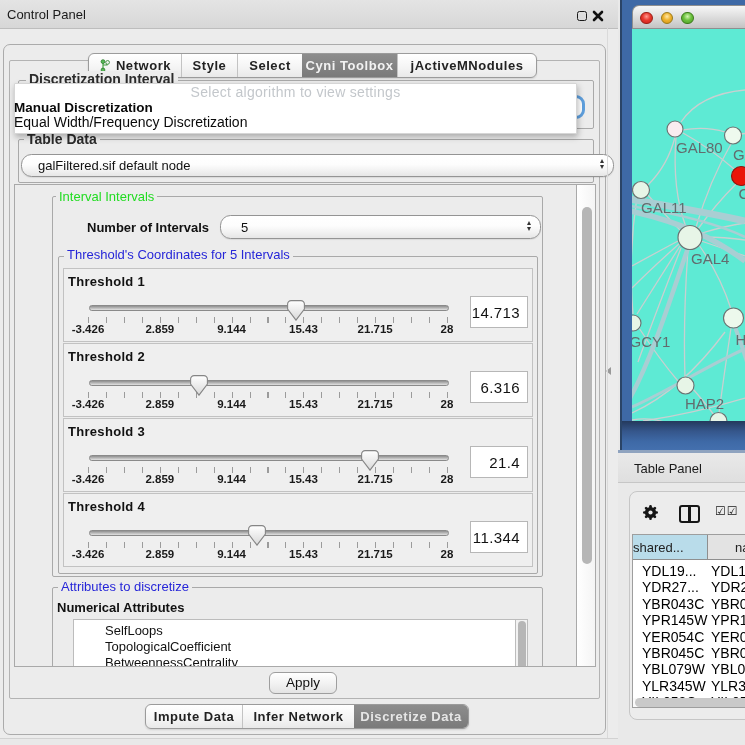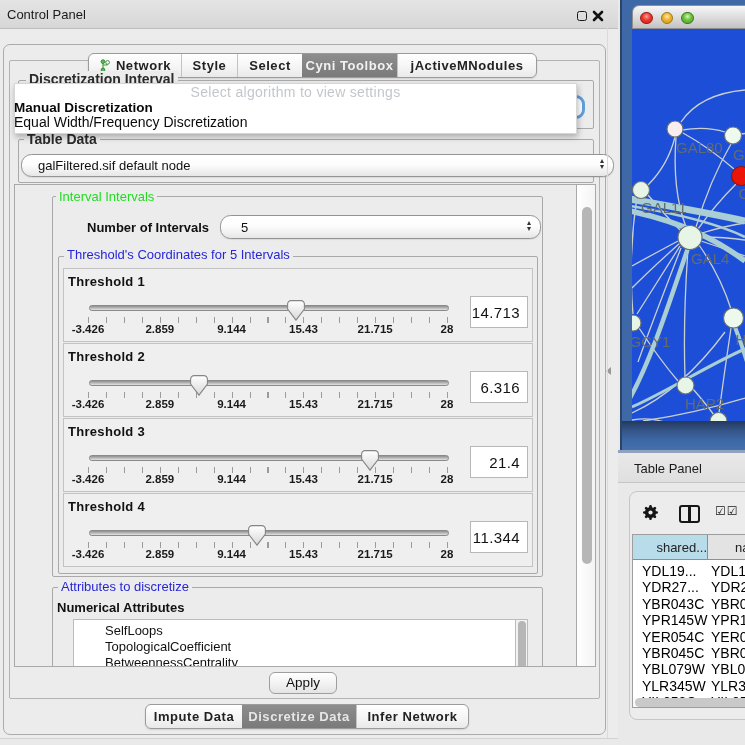--- a/index.html
+++ b/index.html
@@ -193,42 +193,42 @@
   </div>
   <div class="abs" style="left:500px;top:434px;width:13px;height:60px;background:#f2f2f2;border:1px solid #bcbcbc;box-sizing:border-box;"></div>
   <div class="abs" style="left:502.5px;top:436px;width:8px;height:58px;background:#b6b6b6;border-radius:4px;"></div>
 
 </div>
 
 <div class="abs" style="left:269px;top:672px;width:66px;height:20px;border:1px solid #9e9e9e;border-radius:6px;background:linear-gradient(180deg,#ffffff,#f0f0f0 60%,#e4e4e4);text-align:center;font-size:13.5px;color:#111;line-height:19px;">Apply</div>
 
 <div class="tabstrip" style="left:145px;top:704px;">
   <div class="tab" style="width:96px;">Impute Data</div>
+  <div class="tab" style="width:111px;">Infer Network</div>
   <div class="tab tabsel" style="width:114px;color:#e6e6e6;">Discretize Data</div>
-  <div class="tab" style="width:111px;">Infer Network</div>
 </div>
 
 <div class="abs" style="left:606px;top:367px;width:0;height:0;border-top:4px solid transparent;border-bottom:4px solid transparent;border-right:5px solid #999999;"></div>
 
 <div class="abs" style="left:607px;top:28px;width:1px;height:710px;background:#dadada;"></div>
 
 <div class="abs" style="left:14px;top:83px;width:563px;height:51px;background:#ffffff;border:1px solid #d6d6d6;border-radius:1px;box-shadow:1px 3px 6px rgba(0,0,0,0.28);box-sizing:border-box;"></div>
 <div class="abs" style="left:14px;top:84px;width:563px;text-align:center;font-size:14px;letter-spacing:0.3px;color:#c3c7cb;">Select algorithm to view settings</div>
 <div class="abs" style="left:14px;top:99.5px;font-size:13.5px;font-weight:bold;color:#0a0a0a;">Manual Discretization</div>
 <div class="abs" style="left:14px;top:114px;font-size:14px;color:#0a0a0a;">Equal Width/Frequency Discretization</div>
 
 <div class="abs" style="left:620px;top:0;width:125px;height:452px;background:#3e69a6;"></div>
 <div class="abs" style="left:620px;top:0;width:2px;height:452px;background:#2a4467;"></div>
 
 <div class="abs" style="left:632px;top:5px;width:113px;height:24px;background:linear-gradient(180deg,#f7f7f7,#d3d3d3 70%,#c3c3c3);border:1px solid #8f8f8f;border-right:none;border-top-left-radius:7px;box-sizing:border-box;"></div>
 <div class="abs" style="left:640px;top:11.5px;width:10.5px;height:10.5px;border-radius:50%;background:radial-gradient(circle at 50% 35%,#ff9a90 0%,#e8392f 45%,#c81e14 100%);border:0.5px solid #9a2018;"></div>
 <div class="abs" style="left:660.5px;top:11.5px;width:10.5px;height:10.5px;border-radius:50%;background:radial-gradient(circle at 50% 35%,#ffe9a8 0%,#eeb22e 45%,#d29413 100%);border:0.5px solid #9a7a18;"></div>
 <div class="abs" style="left:681px;top:11.5px;width:10.5px;height:10.5px;border-radius:50%;background:radial-gradient(circle at 50% 35%,#d2f5b0 0%,#6cc13e 45%,#4a9c22 100%);border:0.5px solid #3c7a1a;"></div>
 
-<div class="abs" style="left:632px;top:29px;width:113px;height:392px;background:#1d4ed8;overflow:hidden;">
+<div class="abs" style="left:632px;top:29px;width:113px;height:392px;background:#5eead4;overflow:hidden;">
 <svg width="113" height="392" viewBox="632 29 113 392">
   <g fill="none" stroke="#c9d0d0" stroke-width="1.3">
     <path d="M745,90 Q700,94 681,122"></path>
     <path d="M675,137 Q668,165 648,185"></path>
     <path d="M676,137 Q672,190 686,227"></path>
     <path d="M683,133 Q710,148 734,169"></path>
     <path d="M682,130 Q706,126 725,132"></path>
     <path d="M741,134 Q743,133.8 745,133.5"></path>
     <path d="M731,144 Q710,180 696,227"></path>
     <path d="M736,184 Q715,205 698,229"></path>
@@ -305,21 +305,21 @@
     </g>
     <circle cx="8.5" cy="8.5" r="5.6"></circle>
     <circle cx="8.5" cy="8.5" r="2.1" fill="#ececec"></circle>
   </g>
 </svg>
 <div class="abs" style="left:679px;top:504.5px;width:20.5px;height:18px;border:2.6px solid #161616;border-radius:3px;box-sizing:border-box;"></div>
 <div class="abs" style="left:688px;top:504.5px;width:2.6px;height:18px;background:#161616;"></div>
 <div class="abs" style="left:715px;top:504px;font-size:12px;letter-spacing:1px;color:#161616;">☑☑</div>
 
 <div class="abs" style="left:632px;top:534px;width:113px;height:174px;background:#ffffff;border:1px solid #9e9e9e;border-right:none;box-sizing:border-box;overflow:hidden;">
-  <div style="position:absolute;left:0;top:0;width:75px;height:25px;background:#b9dcea;border-right:1px solid #8f8f8f;border-bottom:1px solid #8f8f8f;text-align:right;font-size:13px;color:#222;line-height:25px;box-sizing:border-box;">shared...</div>
+  <div style="position:absolute;left:0;top:0;width:75px;height:25px;background:#b9dcea;border-right:1px solid #8f8f8f;border-bottom:1px solid #8f8f8f;text-align:left;font-size:13px;color:#222;line-height:25px;box-sizing:border-box;">shared...</div>
   <div style="position:absolute;left:75px;top:0;width:40px;height:25px;background:#e3e3e3;border-bottom:1px solid #8f8f8f;font-size:13px;color:#222;line-height:25px;padding-left:27px;box-sizing:border-box;">na</div>
   <div style="position:absolute;left:9px;top:28px;font-size:14px;color:#000;line-height:16.4px;white-space:pre;">YDL19...
 YDR27...
 YBR043C
 YPR145W
 YER054C
 YBR045C
 YBL079W
 YLR345W
 YIL053C</div>

